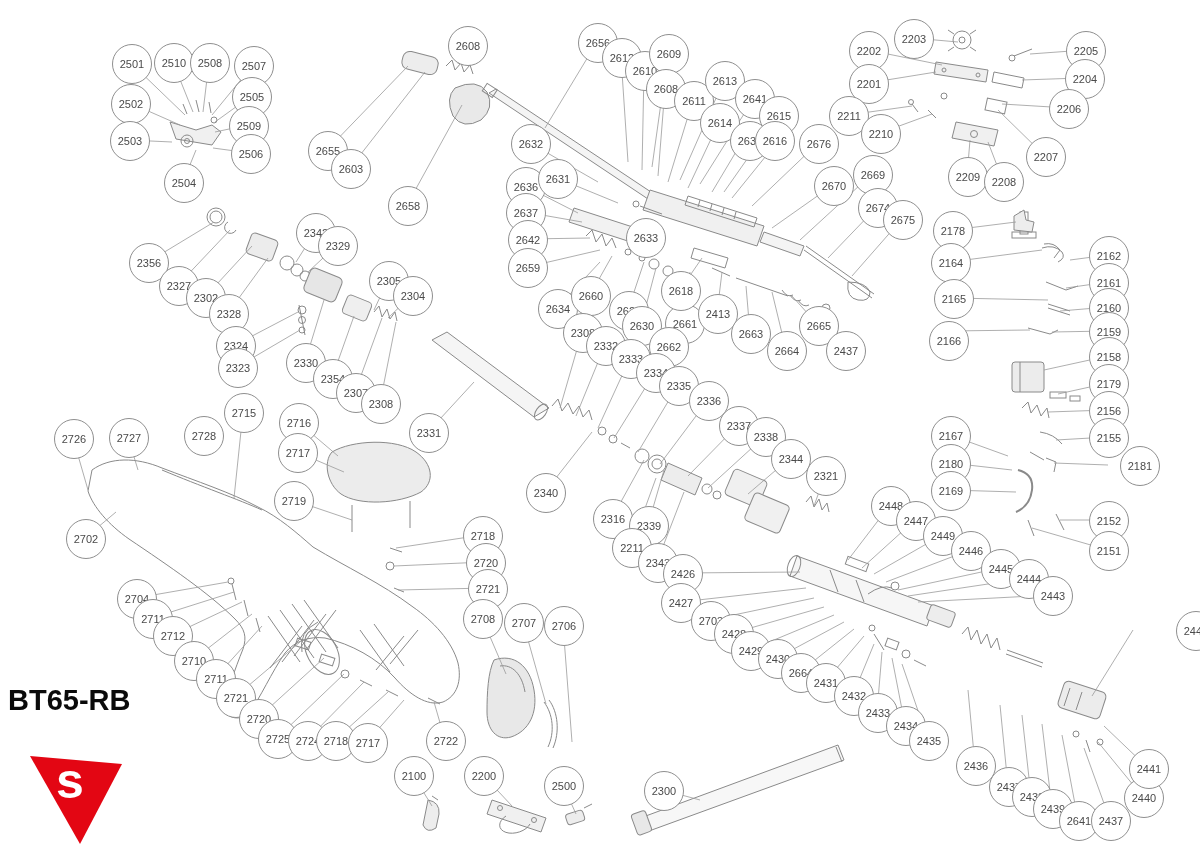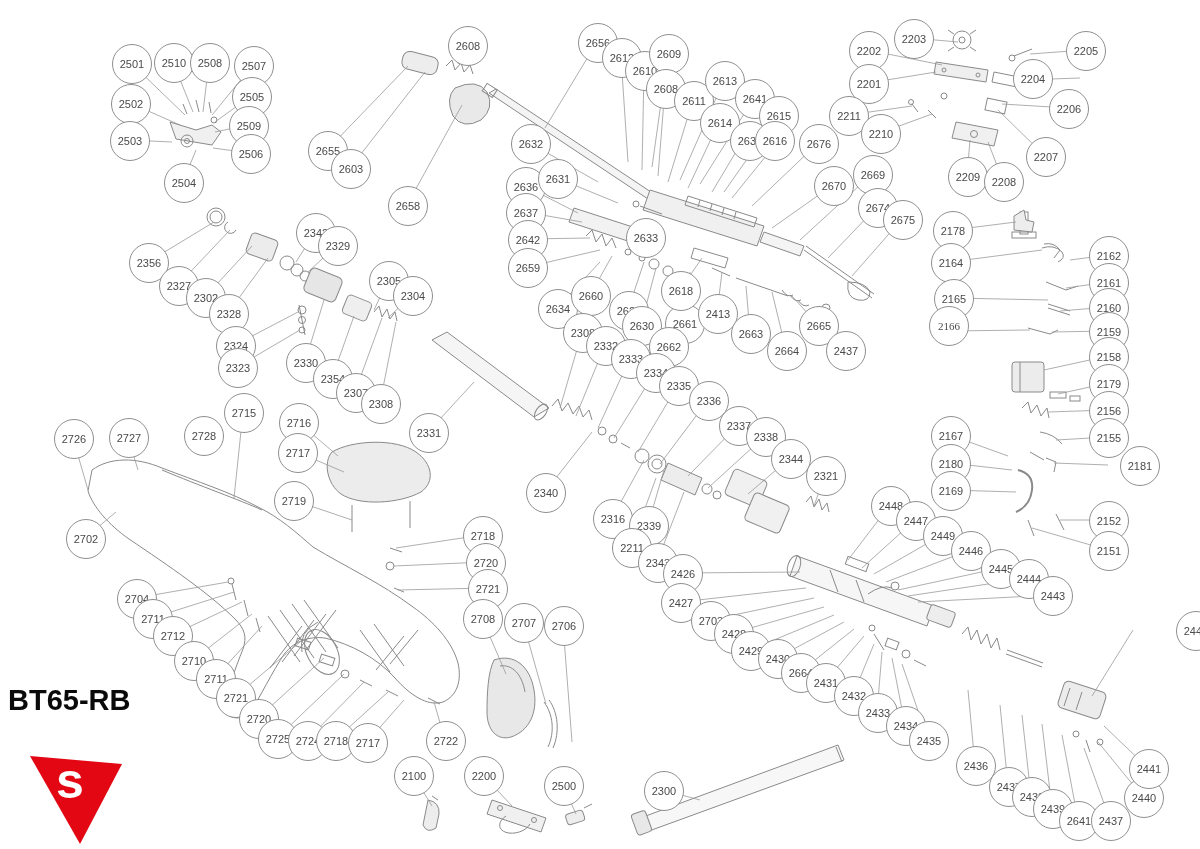--- a/index.html
+++ b/index.html
@@ -479,31 +479,31 @@
       <div class="callout" style="left: 680px; top: 290px;">2618</div>
       <div class="callout" style="left: 717px; top: 313px;">2413</div>
       <div class="callout" style="left: 750px; top: 333px;">2663</div>
       <div class="callout" style="left: 786px; top: 350px;">2664</div>
       <div class="callout" style="left: 818px; top: 325px;">2665</div>
       <div class="callout" style="left: 845px; top: 350px;">2437</div>
       <div class="callout" style="left: 913px; top: 38px;">2203</div>
       <div class="callout" style="left: 868px; top: 50px;">2202</div>
       <div class="callout" style="left: 868px; top: 83px;">2201</div>
       <div class="callout" style="left: 1085px; top: 50px;">2205</div>
-      <div class="callout" style="left: 1032px; top: 78px;">2204</div>
+      <div class="callout" style="left: 1084px; top: 78px;">2204</div>
       <div class="callout" style="left: 1068px; top: 108px;">2206</div>
       <div class="callout" style="left: 848px; top: 115px;">2211</div>
       <div class="callout" style="left: 880px; top: 133px;">2210</div>
       <div class="callout" style="left: 967px; top: 176px;">2209</div>
       <div class="callout" style="left: 1003px; top: 181px;">2208</div>
       <div class="callout" style="left: 1045px; top: 156px;">2207</div>
       <div class="callout" style="left: 952px; top: 230px;">2178</div>
       <div class="callout" style="left: 950px; top: 262px;">2164</div>
       <div class="callout" style="left: 953px; top: 298px;">2165</div>
-      <div class="callout" style="left: 948px; top: 325px; font-family: Liberation Serif, serif;">2166</div>
+      <div class="callout" style="left: 948px; top: 340px;">2166</div>
       <div class="callout" style="left: 1108px; top: 255px;">2162</div>
       <div class="callout" style="left: 1108px; top: 282px;">2161</div>
       <div class="callout" style="left: 1108px; top: 307px;">2160</div>
       <div class="callout" style="left: 1108px; top: 331px;">2159</div>
       <div class="callout" style="left: 1108px; top: 356px;">2158</div>
       <div class="callout" style="left: 1108px; top: 383px;">2179</div>
       <div class="callout" style="left: 1108px; top: 410px;">2156</div>
       <div class="callout" style="left: 1108px; top: 437px;">2155</div>
       <div class="callout" style="left: 1139px; top: 465px;">2181</div>
       <div class="callout" style="left: 950px; top: 435px;">2167</div>

